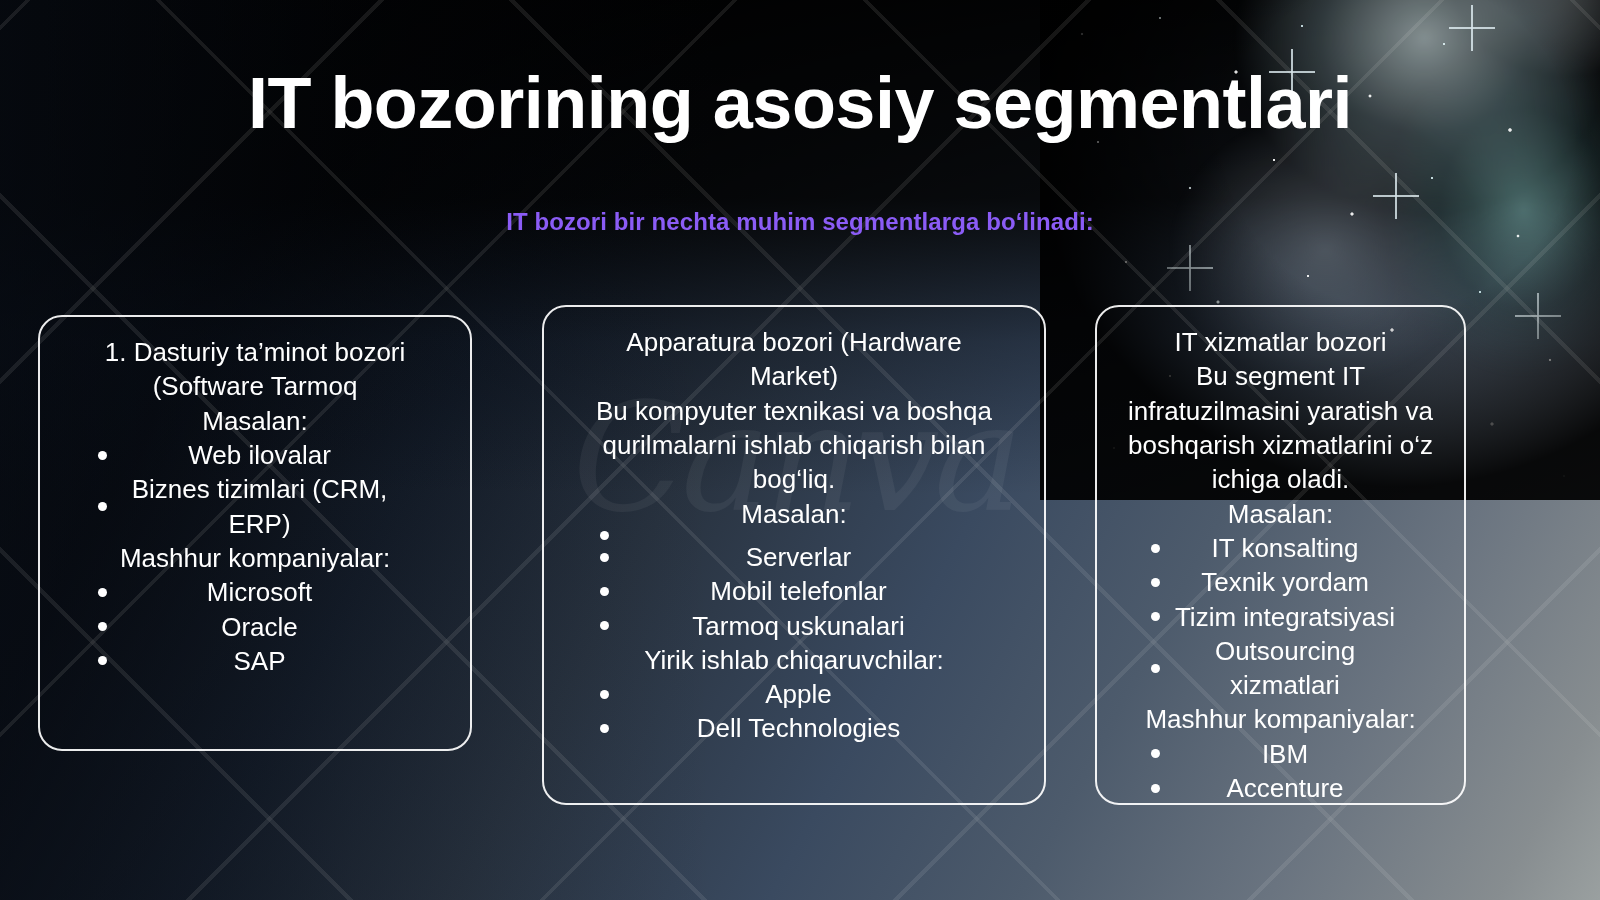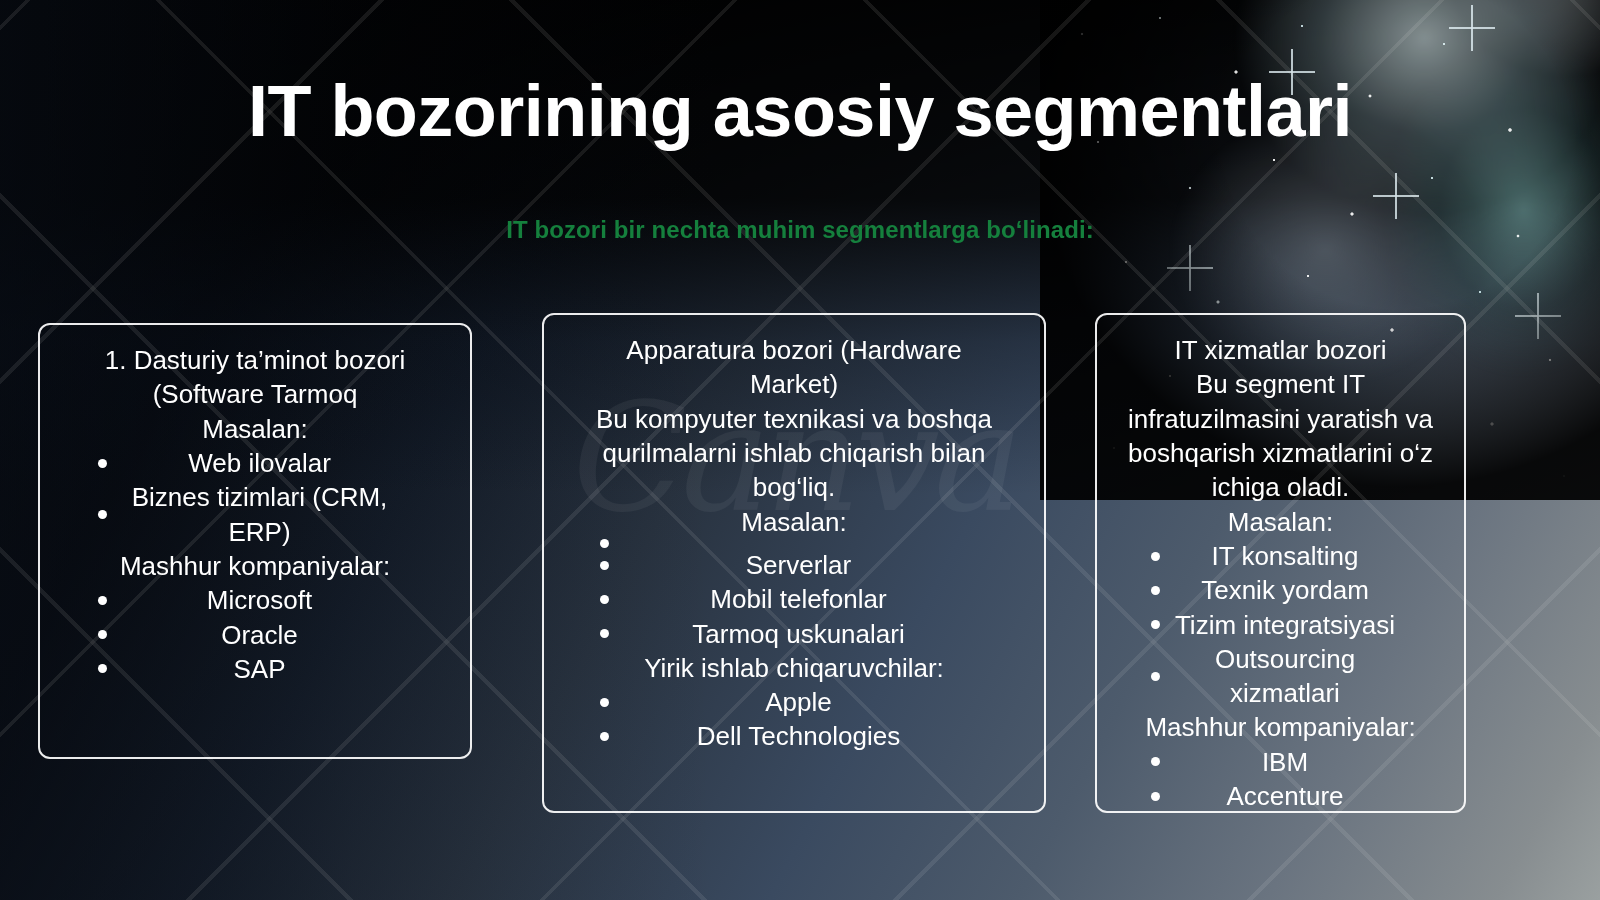--- a/index.html
+++ b/index.html
@@ -129,49 +129,49 @@
     display:flex; align-items:center; justify-content:center;
     font-family:"DejaVu Serif", serif;
     font-style:italic;
     font-size:150px;
     color:rgba(255,255,255,0.055);
     letter-spacing:-6px;
     user-select:none;
   }
 
   
-  .slide { position:absolute; inset:0;margin-top:8px; }
+  .slide { position:absolute; inset:0; }
 
   .title {
     position:absolute;
     left:0; right:0; top:66px;
     text-align:center;
     color:#ffffff;
     font-size:72px;
     font-weight:700;
     letter-spacing:-0.5px;
     line-height:1.05;
   }
 
   .subtitle {
     position:absolute;
     left:0; right:0; top:208px;
     text-align:center;
-    color:#15803d;
+    color:#8b5cf6;
     font-size:24px;
     font-weight:700;
     letter-spacing:0.1px;
   }
 
   .cards { position:absolute; left:0; top:0; right:0; bottom:0; }
 
   .card {
     position:absolute;
     border:2px solid rgba(255,255,255,0.92);
-    border-radius:12px;
+    border-radius:24px;
     padding:18px 14px;
     color:#ffffff;
     text-align:center;
     font-weight:400;
     line-height:1.32;
     overflow:hidden;
   }
 
   .card-1 { left:38px;   top:315px; width:434px; height:436px; font-size:26px; }
   .card-2 { left:542px;  top:305px; width:504px; height:500px; font-size:26px; }

